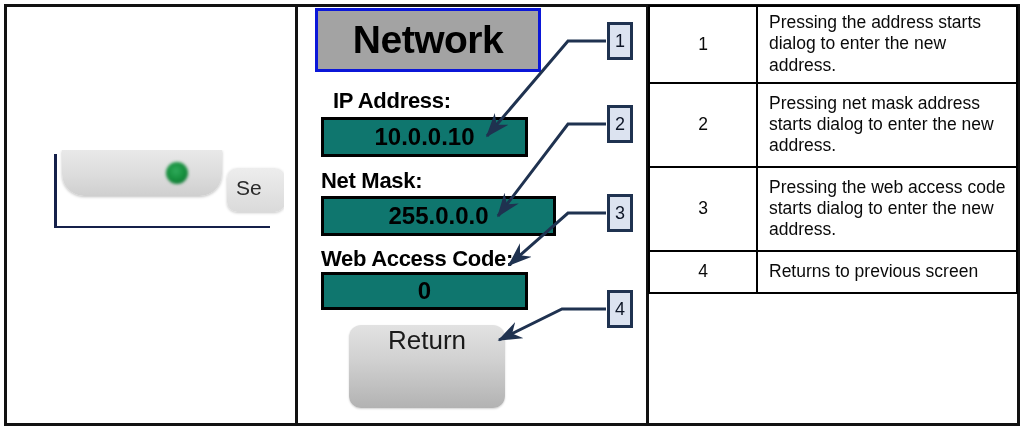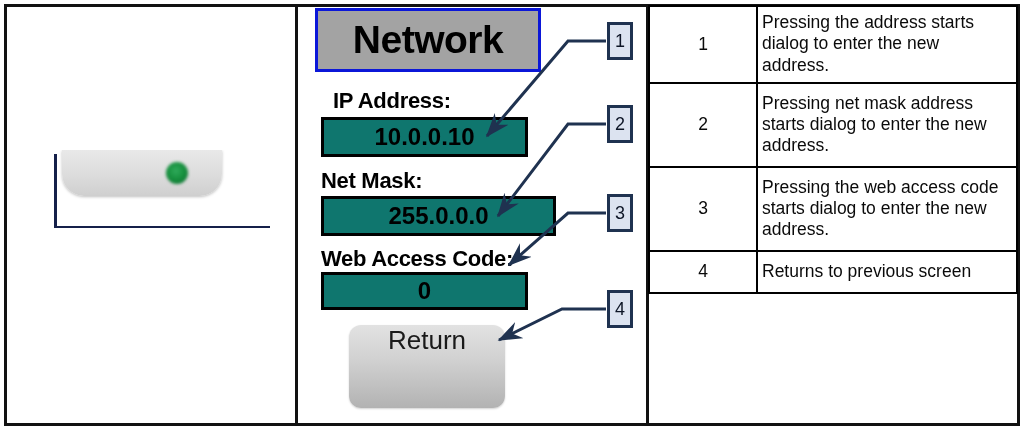--- a/index.html
+++ b/index.html
@@ -230,39 +230,42 @@
     color: #0a0a0a;
     line-height: 1.22;
     font-family: "Liberation Sans", sans-serif;
   }
   .legend-table td.num {
     width: 106px;
     text-align: center;
     padding: 6px 0;
   }
   .legend-table td.desc {
-    padding: 5px 7px 6px 4px;
+    padding: 5px 7px 6px 11px;
   }
   .legend-table tr.r1 td { height: 52px; }
   .legend-table tr.r2 td { height: 70px; }
   .legend-table tr.r3 td { height: 70px; }
   .legend-table tr.r4 td { height: 28px; }
 </style>
 </head>
 <body>
 
 <div id="root">
 
   <div class="outer-frame"></div>
   <div class="v-divider d1"></div>
   <div class="v-divider d2"></div>
 
   <div class="device-photo">
     <div class="device-body"></div>
     <div class="device-led"></div>
+    <div class="device-side-btn">
+      <span>Se</span>
+    </div>
     <div class="device-leftbar"></div>
     <div class="device-underline"></div>
   </div>
 
   <div class="title-bar">
     <span>Network</span>
   </div>
 
   <div class="field-label lbl-ip">IP Address:</div>
   <div class="field-box box-ip">

